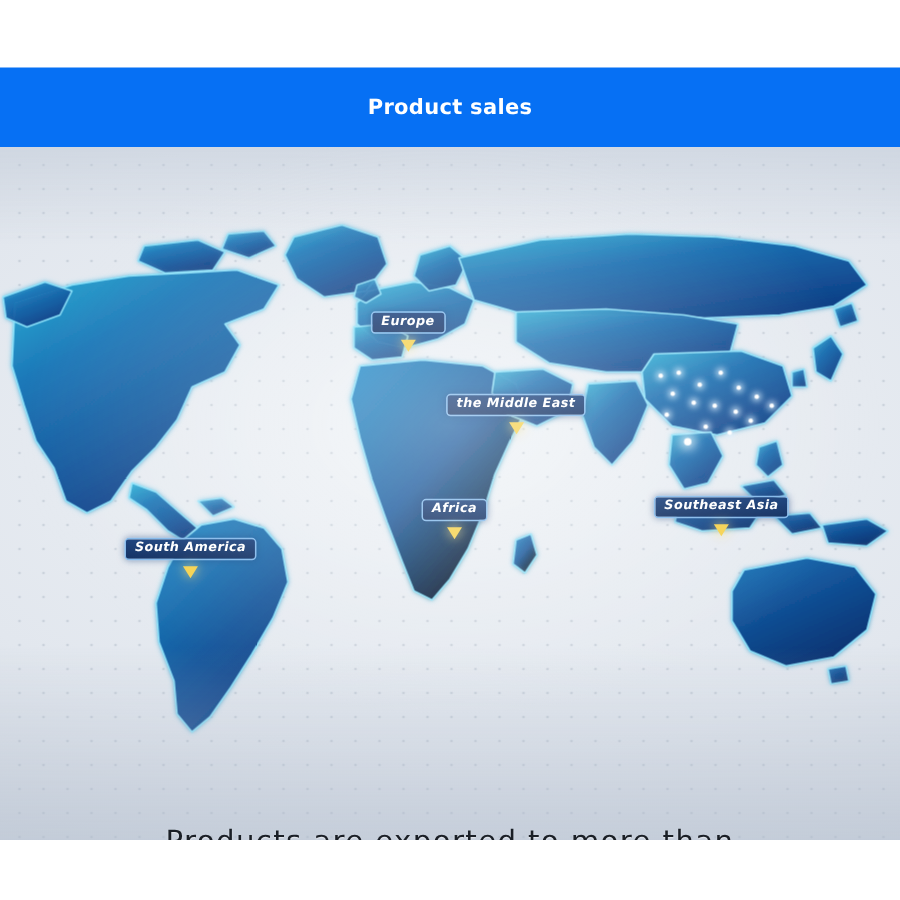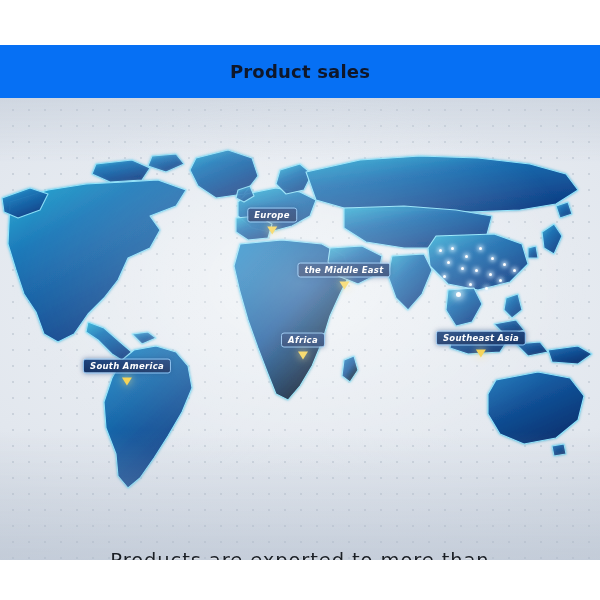--- a/index.html
+++ b/index.html
@@ -33,23 +33,23 @@
   .header-bar {
     position: absolute;
     left: 0; top: 45px;
     width: 600px; height: 53px;
     background: #0670f4;
     display: flex;
     align-items: center;
     justify-content: center;
   }
   .header-title {
-    color: #0f172a;
+    color: #ffffff;
     font-family: "DejaVu Sans", sans-serif;
-    font-size: 18px;
+    font-size: 14px;
     font-weight: bold;
     letter-spacing: 0.2px;
     line-height: 1;
   }
 
   
   .map-panel {
     position: absolute;
     left: 0; top: 98px;
     width: 600px; height: 462px;

